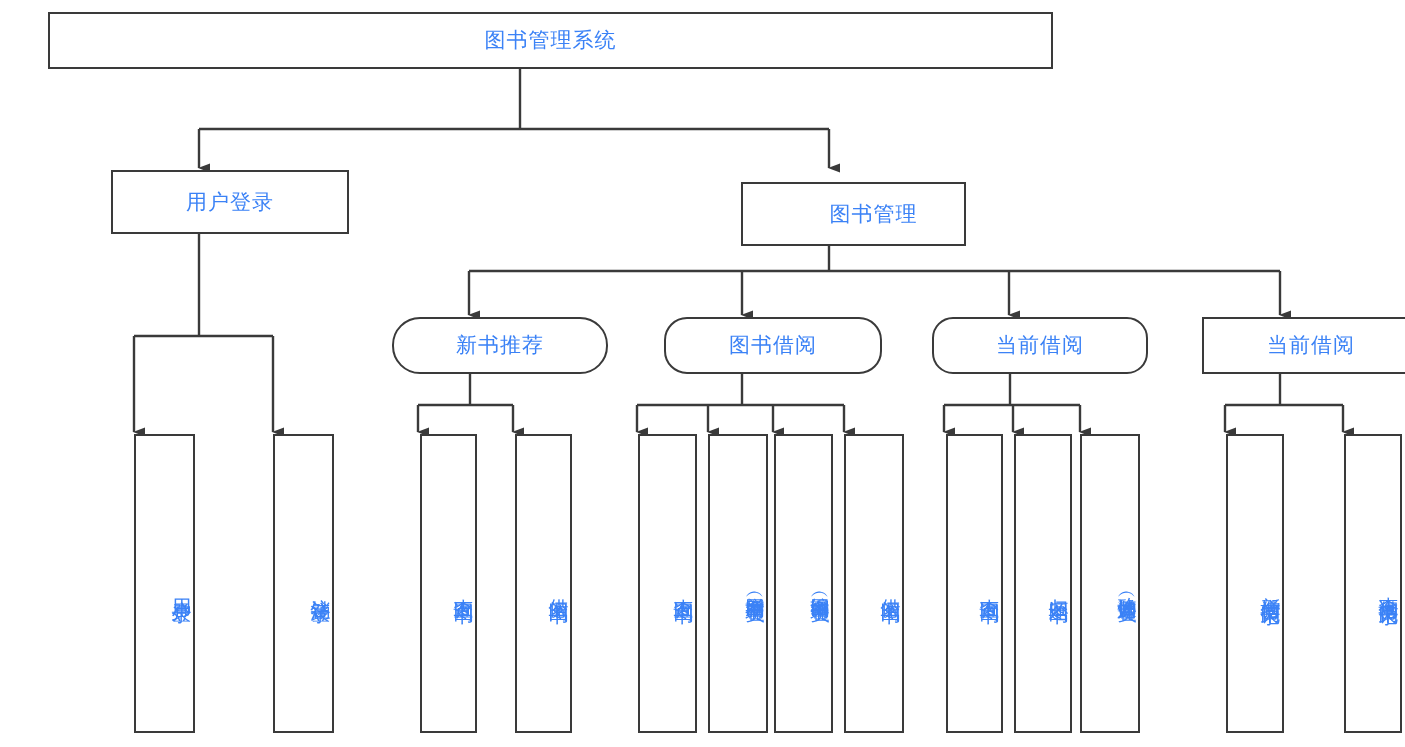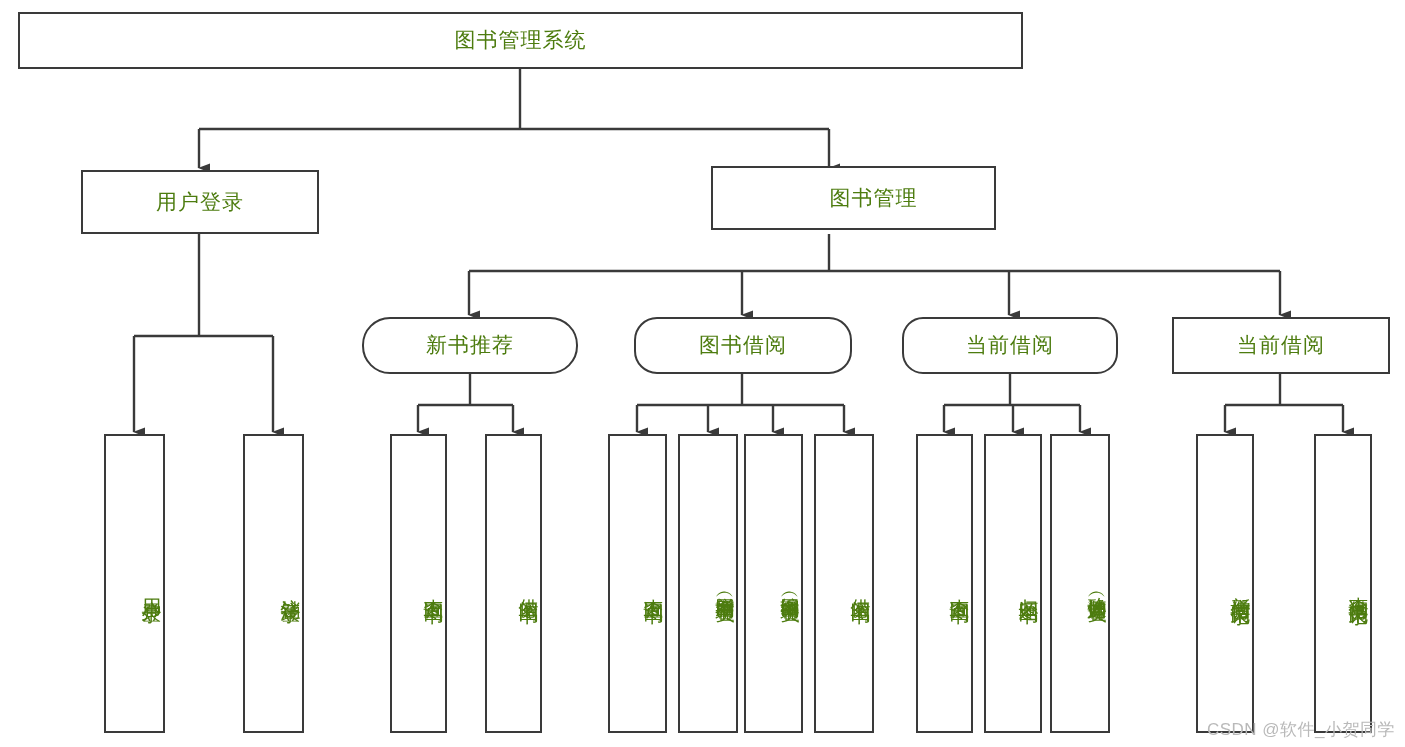--- a/index.html
+++ b/index.html
@@ -26,22 +26,23 @@
     display: block;
   }
   .node-box {
     position: absolute;
     box-sizing: border-box;
     background: #ffffff;
     border: 2px solid #3a3a3a;
     display: flex;
     align-items: center;
     justify-content: center;
-    color: #4d7c0f;
+    color: #3b82f6;
     line-height: 1.18;
+    margin-left: 30px;
   }
   .node-box.horiz {
     font-size: 21px;
     letter-spacing: 1px;
     white-space: nowrap;
   }
   .node-box.vert {
     font-size: 20px;
     writing-mode: vertical-rl;
     text-orientation: upright;
@@ -114,21 +115,21 @@
       </g>
   </svg>
 
   <div id="node-layer">
       <div class="node-box horiz" style="left: 18px; top: 12px; width: 1005px; height: 57px;">
         <span>图书管理系统</span>
       </div>
       <div class="node-box horiz" style="left: 81px; top: 170px; width: 238px; height: 64px;">
         <span>用户登录</span>
       </div>
-      <div class="node-box horiz" style="left: 711px; top: 166px; width: 285px; height: 64px; padding-left: 40px;">
+      <div class="node-box horiz" style="left: 711px; top: 182px; width: 225px; height: 64px; padding-left: 40px;">
         <span>图书管理</span>
       </div>
       <div class="node-box horiz" style="left: 362px; top: 317px; width: 216px; height: 57px; border-radius: 28px;">
         <span>新书推荐</span>
       </div>
       <div class="node-box horiz" style="left: 634px; top: 317px; width: 218px; height: 57px; border-radius: 23px;">
         <span>图书借阅</span>
       </div>
       <div class="node-box horiz" style="left: 902px; top: 317px; width: 216px; height: 57px; border-radius: 21px;">
         <span>当前借阅</span>
@@ -170,15 +171,14 @@
         <span>确认归还（管理员）</span>
       </div>
       <div class="node-box vert" style="left: 1196px; top: 434px; width: 58px; height: 299px;">
         <span>新增借阅记录</span>
       </div>
       <div class="node-box vert" style="left: 1314px; top: 434px; width: 58px; height: 299px;">
         <span>查询借阅记录</span>
       </div>
     </div>
 
-  <div class="watermark">CSDN @软件_小贺同学</div>
 
 </div>
 
 </body></html>

